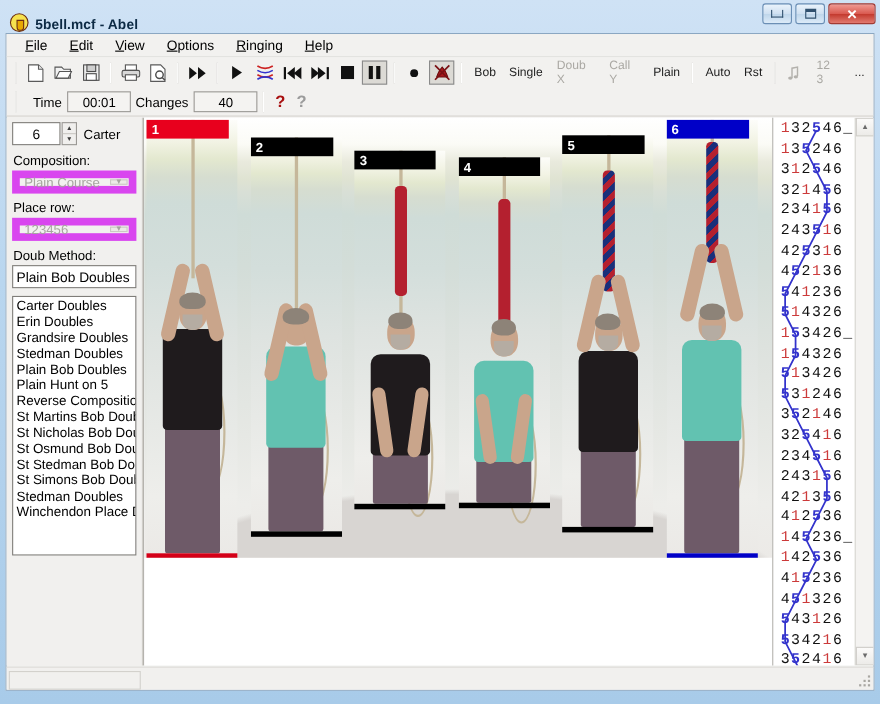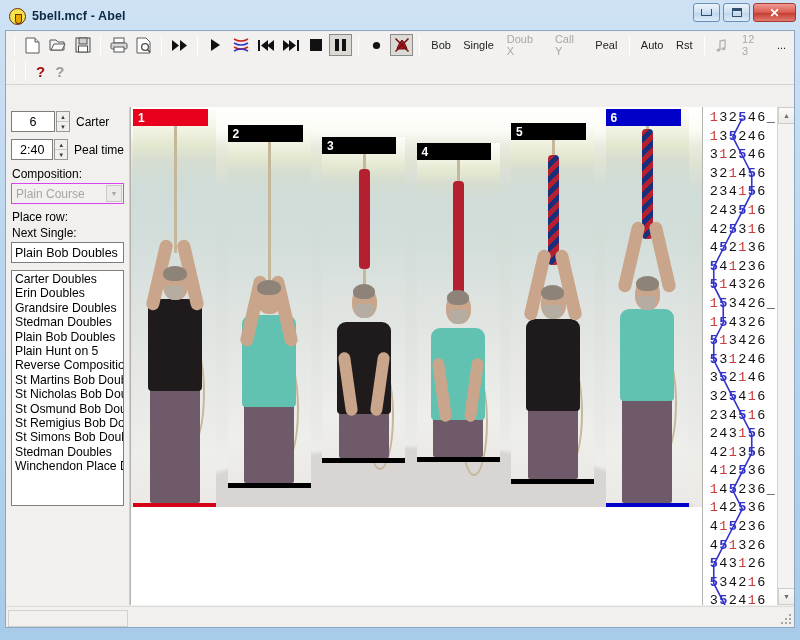--- a/index.html
+++ b/index.html
@@ -13,21 +13,21 @@
   #app {
     position: relative;
     width: 800px; height: 640px;
     background: linear-gradient(to bottom, #cfe2f5 0%, #b9d6ef 40%, #a8cbe9 100%);
     padding: 4px 4px 4px 4px;
   }
 
   
   .titlebar {
     position: absolute; left: 4px; top: 3px; right: 4px; height: 26px;
-    display: flex; align-items: center;
+    display: flex; align-items: flex-end;
   }
   .title-icon {
     width: 17px; height: 17px; margin-left: 5px; margin-right: 6px;
     border-radius: 50%;
     background: #f6e24f;
     border: 1.5px solid #6b2d12;
     position: relative; flex: 0 0 auto;
   }
   .title-icon:before {
     content: ""; position: absolute; left: 5px; top: 5px;
@@ -144,21 +144,21 @@
   }
   .spin-half {
     flex: 1; display: flex; align-items: center; justify-content: center;
     font-size: 6px; color: #3a3a3a; line-height: 1;
   }
   .spin-half + .spin-half { border-top: 1px solid #c9c7c2; }
   .ctl-label { font-size: 12px; color: #000; margin-left: 6px; white-space: nowrap; }
 
   .field-label { font-size: 12px; color: #000; margin: 1px 0 2px 1px; }
   .combo {
-    height: 21px; border: 1px solid #d946ef;
+    height: 21px; border: 7px solid #d946ef;
     background: #f2f1ef;
     display: flex; align-items: center;
     font-size: 12px; color: #a7a5a0;
     padding-left: 4px; margin-bottom: 6px;
     position: relative;
   }
   .combo .arrowbox {
     position: absolute; right: 1px; top: 1px; bottom: 1px; width: 16px;
     background: #eceae6; border: 1px solid #cbc9c4;
     display: flex; align-items: center; justify-content: center;
@@ -327,20 +327,28 @@
       <span class="glyph-min"></span>
     </div>
     <div class="win-btn">
       <span class="glyph-max"></span>
     </div>
     <div class="win-btn close">✕</div>
   </div>
 
   <div class="client">
 
+    <div class="menubar">
+      <div class="menu-item"><u>F</u>ile</div>
+      <div class="menu-item"><u>E</u>dit</div>
+      <div class="menu-item"><u>V</u>iew</div>
+      <div class="menu-item"><u>O</u>ptions</div>
+      <div class="menu-item"><u>R</u>inging</div>
+      <div class="menu-item"><u>H</u>elp</div>
+    </div>
 
     <div class="toolbar">
       <div class="tb-sep"></div>
 
       <div class="tb-btn">
         <svg width="15" height="17" viewBox="0 0 15 17">
             <path d="M1 1h9l4 4v11H1z" fill="#fff" stroke="#5a5a5a"></path>
             <path d="M10 1v4h4" fill="#e3e3e3" stroke="#5a5a5a"></path>
           </svg>
       </div>
@@ -438,21 +446,21 @@
           <path d="M1.5 1.5l13 13M14.5 1.5l-13 13" stroke="#7a1014" stroke-width="1.6"></path>
         </svg>
       </div>
 
       <div class="tb-sep"></div>
 
       <div class="tb-btn text">Bob</div>
       <div class="tb-btn text">Single</div>
       <div class="tb-btn text disabled">Doub X</div>
       <div class="tb-btn text disabled">Call Y</div>
-      <div class="tb-btn text">Peal</div>
+      <div class="tb-btn text">Plain</div>
 
       <div class="tb-sep"></div>
 
       <div class="tb-btn text">Auto</div>
       <div class="tb-btn text">Rst</div>
 
       <div class="tb-sep"></div>
 
       <div class="tb-btn disabled">
         <svg width="15" height="15" viewBox="0 0 15 15">
@@ -460,70 +468,72 @@
             <ellipse cx="3.5" cy="12" rx="2" ry="1.5" fill="#b3b1ac"></ellipse>
             <ellipse cx="8.5" cy="10.8" rx="2" ry="1.5" fill="#b3b1ac"></ellipse>
           </svg>
       </div>
       <div class="tb-btn text disabled">12 3</div>
       <div class="tb-btn text">...</div>
     </div>
 
     <div class="toolbar row2">
       <div class="tb-sep"></div>
+      <div class="statstrip">
+        <span class="stat-label">Time</span>
+        <span class="stat-box">00:01</span>
+        <span class="stat-label">Changes</span>
+        <span class="stat-box">40</span>
+      </div>
       <div class="tb-sep"></div>
       <span class="qmark red">?</span>
       <span class="qmark grey">?</span>
     </div>
 
     <div class="main">
 
       <div class="leftpanel">
 
         <div class="ctl-row">
           <div class="numbox">6</div>
           <div class="spinner">
             <div class="spin-half">▲</div>
             <div class="spin-half">▼</div>
           </div>
           <div class="ctl-label">Carter</div>
         </div>
 
-        <div class="ctl-row">
-          <div class="numbox">2:40</div>
-          <div class="spinner">
-            <div class="spin-half">▲</div>
-            <div class="spin-half">▼</div>
-          </div>
-          <div class="ctl-label">Peal time</div>
-        </div>
 
         <div class="field-label">Composition:</div>
         <div class="combo">
           <span>Plain Course</span>
           <span class="arrowbox">▼</span>
         </div>
 
         <div class="field-label">Place row:</div>
-
-        <div class="field-label">Next Single:</div>
+        <div class="combo">
+          <span>123456</span>
+          <span class="arrowbox">▼</span>
+        </div>
+
+        <div class="field-label">Doub Method:</div>
         <div class="textbox">Plain Bob Doubles</div>
 
         <div class="listbox">
             <div class="list-item">Carter Doubles</div>
             <div class="list-item">Erin Doubles</div>
             <div class="list-item">Grandsire Doubles</div>
             <div class="list-item">Stedman Doubles</div>
             <div class="list-item">Plain Bob Doubles</div>
             <div class="list-item">Plain Hunt on 5</div>
             <div class="list-item">Reverse Composition</div>
             <div class="list-item">St Martins Bob Doub</div>
             <div class="list-item">St Nicholas Bob Dou</div>
             <div class="list-item">St Osmund Bob Dou</div>
-            <div class="list-item">St Remigius Bob Do</div>
+            <div class="list-item">St Stedman Bob Do</div>
             <div class="list-item">St Simons Bob Doub</div>
             <div class="list-item">Stedman Doubles</div>
             <div class="list-item">Winchendon Place D</div>
           </div>
       </div>
 
       <div class="stage">
         <div class="ringing-room">
             <div class="ringer" style="left: 2px; width: 83px;">
               <div class="vid" style="top: 2px; height: 398px;">

